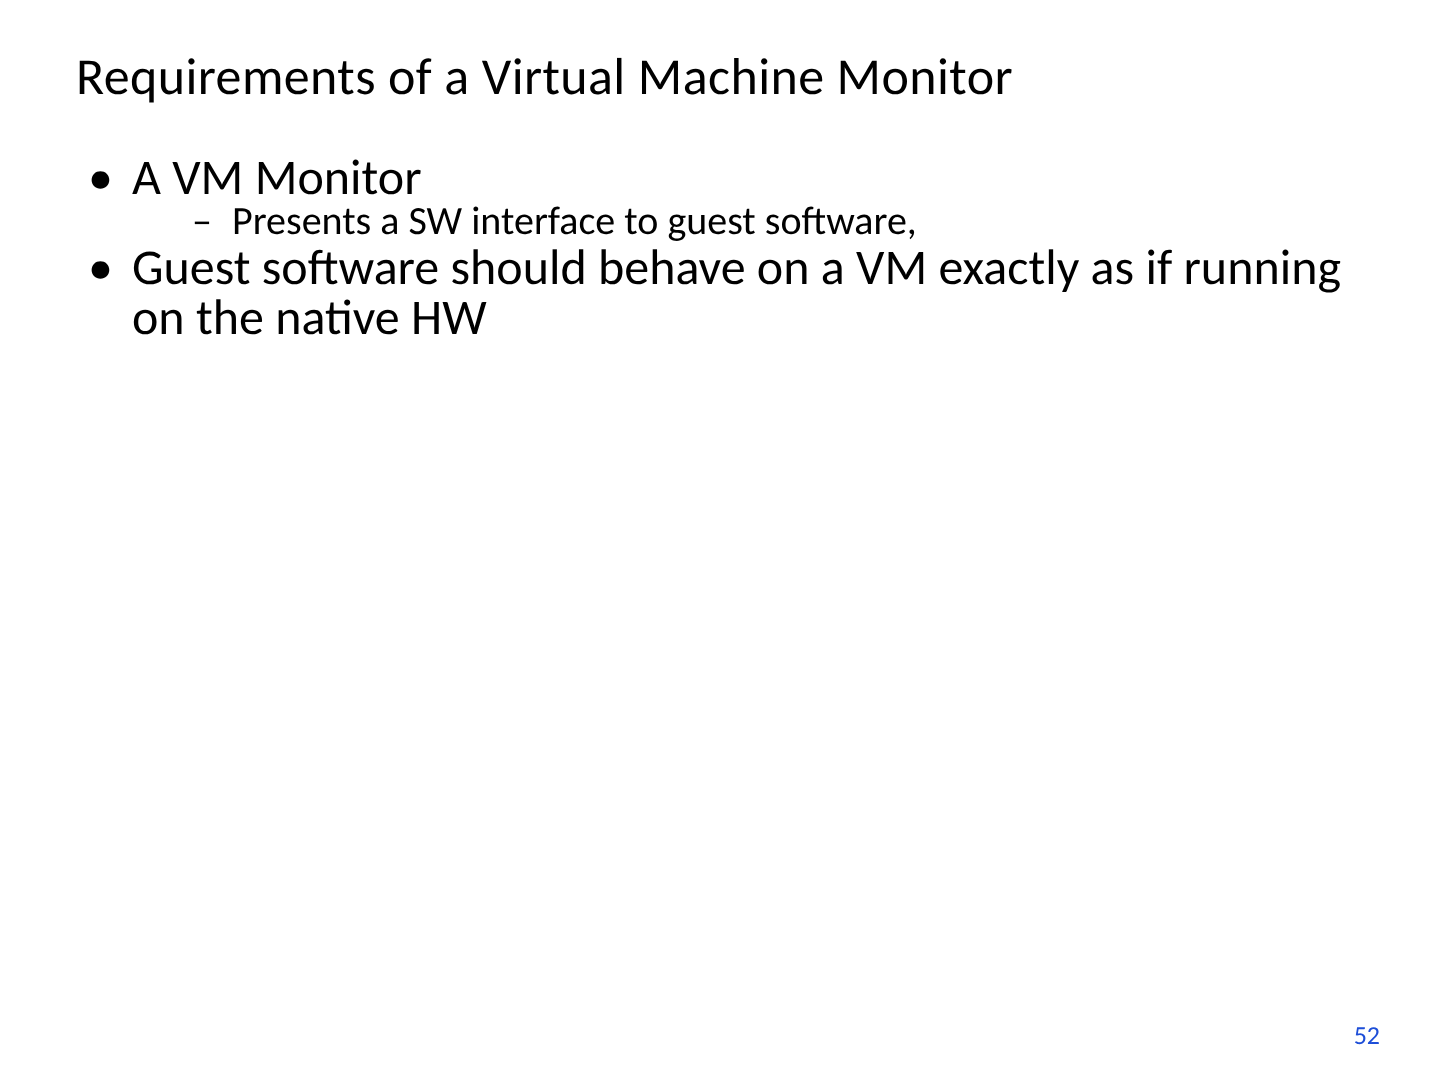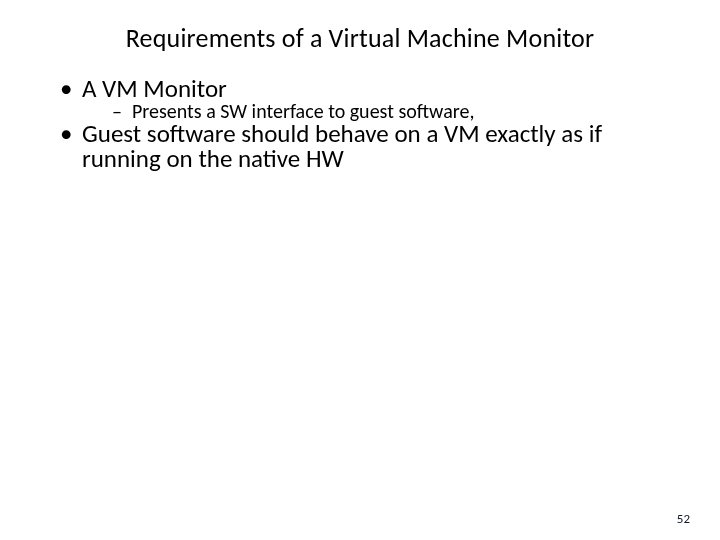--- a/index.html
+++ b/index.html
@@ -12,29 +12,29 @@
     color: #000;
   }
   .slide {
     position: relative;
     width: 720px;
     height: 540px;
     box-sizing: border-box;
     padding: 22px 38px 0 38px;
   }
   .title {
-    text-align: center;
+    text-align: left;
     font-size: 26px;
     font-weight: 400;
     margin: 0 0 22px 0;
     letter-spacing: 0.2px;
   }
   ul.level1 {
     list-style: none;
-    margin: 16px;
+    margin: 0;
     padding: 0 0 0 0;
     font-size: 25px;
     line-height: 1.0;
   }
   ul.level1 > li {
     position: relative;
     padding-left: 28px;
     margin: 0;
   }
   ul.level1 > li::before {
@@ -59,21 +59,21 @@
     content: "–";
     position: absolute;
     left: 2px;
     top: 0;
   }
   .pagenum {
     position: absolute;
     right: 30px;
     bottom: 14px;
     font-size: 13px;
-    color: #0f172a;
+    color: #1d4ed8;
   }
 </style>
 </head>
 <body>
 
 <div class="slide">
 
   <h1 class="title">Requirements of a Virtual Machine Monitor</h1>
 
   <ul class="level1">

